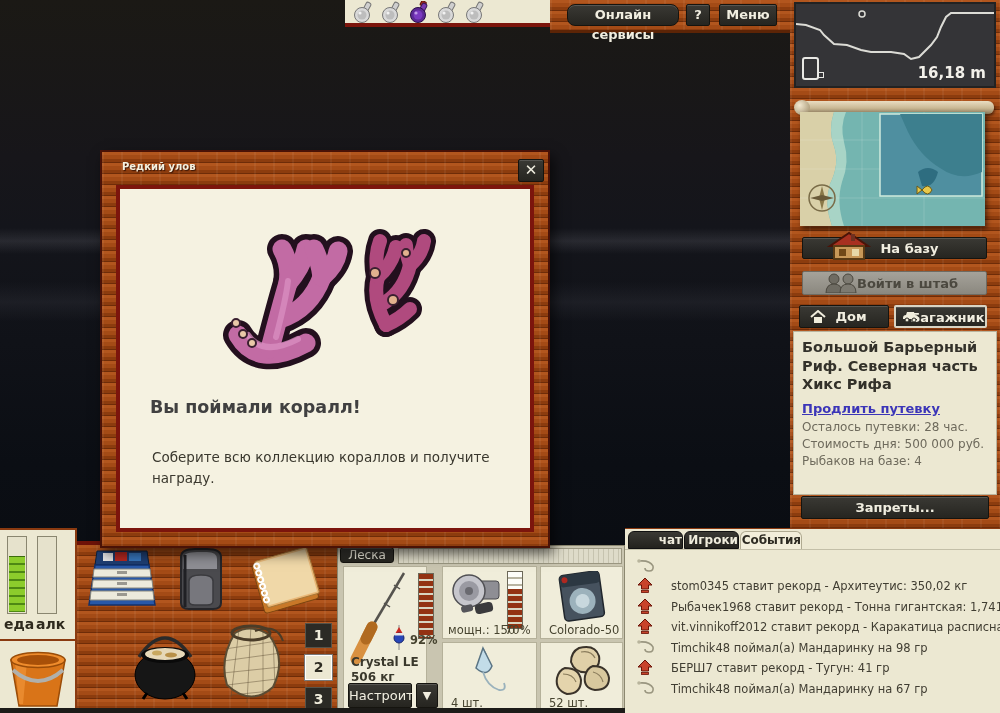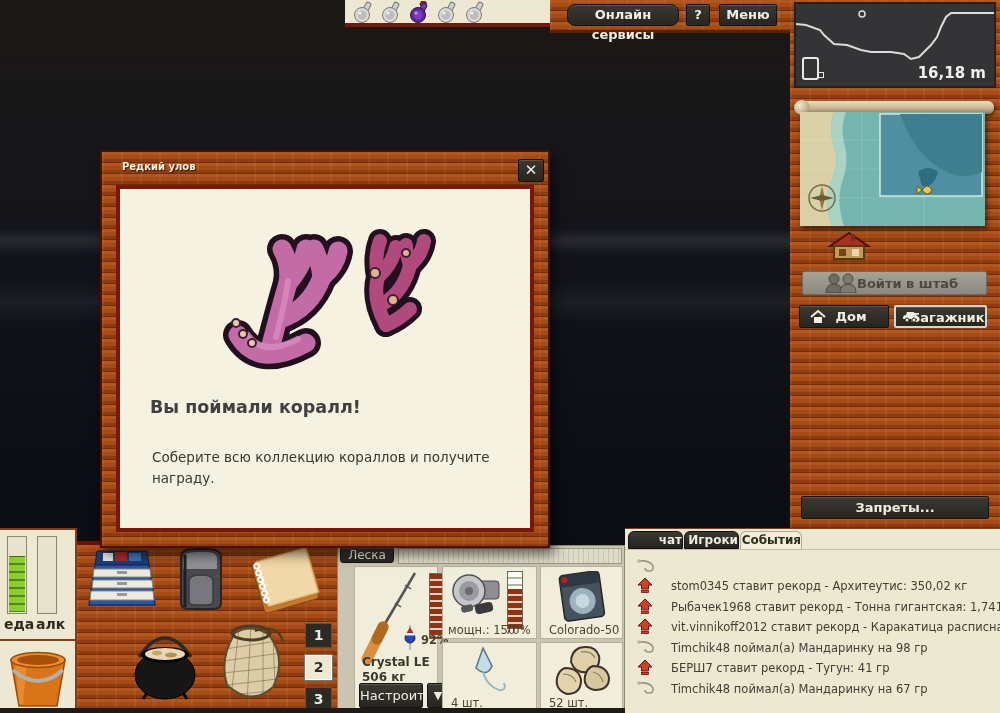--- a/index.html
+++ b/index.html
@@ -64,21 +64,21 @@
   .tab.active{background:#f2eeda;color:#2d2b22;border:1px solid #b0ab92;border-bottom:none;}
   #chat-body{position:absolute;left:0;top:20px;right:0;bottom:0;background:#ece8d2;border-top:1px solid #c3bfa8;}
   .msg{position:absolute;left:46px;font-size:11.5px;color:#403d32;white-space:nowrap;}
   .micon{position:absolute;left:12px;width:22px;height:16px;}
   
   #tackle{left:337px;top:545px;width:288px;height:168px;background:#c9c5b0;border:1px solid #8c8870;box-sizing:border-box;}
   #line-tag{left:2px;top:1px;width:54px;height:16px;line-height:15px;font-size:12px;border-radius:3px;}
   #line-bar{left:60px;top:2px;width:222px;height:14px;border:1px solid #9a9680;background:
     repeating-linear-gradient(90deg,#dedbc9 0 4px,#c6c3af 4px 5px);}
   .cell{position:absolute;background:#f0edda;border:1px solid #b5b19a;box-sizing:border-box;}
-  #cell-rod{left:16px;top:20px;width:84px;height:145px;}
+  #cell-rod{left:5px;top:20px;width:84px;height:145px;}
   #cell-reel{left:104px;top:20px;width:95px;height:73px;}
   #cell-line{left:202px;top:20px;width:83px;height:73px;}
   #cell-lure{left:104px;top:96px;width:95px;height:69px;}
   #cell-bait{left:202px;top:96px;width:83px;height:69px;}
   .segbar{position:absolute;border:1px solid #6c6858;background:repeating-linear-gradient(180deg,#fdfdf8 0 5px,#b8b4a0 5px 7px);}
   .segfill{position:absolute;left:0;right:0;bottom:0;background:repeating-linear-gradient(180deg,#933212 0 5px,#d8d4c0 5px 7px);}
   .cellnum{position:absolute;font-size:11.5px;color:#46432f;}
   #rod-name{left:7px;top:88px;font-size:12px;font-weight:bold;color:#3a382c;line-height:1.25;}
   #btn-setup{left:4px;top:116px;width:64px;height:25px;line-height:24px;font-size:13px;}
   #btn-drop{left:72px;top:116px;width:22px;height:25px;line-height:24px;font-size:11px;}
@@ -143,20 +143,21 @@
           <path d="M122,78 l-5,-4 l0,8 Z" fill="#e8c84a" stroke="#6a5a18" stroke-width="1"></path>
         </g>
         <g transform="translate(22,86)">
           <circle r="13" fill="none" stroke="#7a6c48" stroke-width="1.5"></circle>
           <path d="M0,-12 L3,0 L0,12 L-3,0 Z" fill="#8a7848"></path>
           <path d="M-12,0 L0,3 L12,0 L0,-3 Z" fill="#6a5a38"></path>
         </g>
       </svg>
     </div>
 
+    <div id="btn-base" class="abs darkbtn btxt">На базу</div>
     <svg id="base-house" class="abs" viewBox="0 0 46 32">
       <path d="M4,16 L23,3 L42,16 Z" fill="#a83020" stroke="#4a1408" stroke-width="2"></path>
       <rect x="8" y="16" width="30" height="13" fill="#c89858" stroke="#5a3a14" stroke-width="2"></rect>
       <rect x="13" y="19" width="7" height="7" fill="#704818"></rect>
       <rect x="26" y="19" width="7" height="7" fill="#e8d8a8"></rect>
       <rect x="25" y="4" width="4" height="7" fill="#703020"></rect>
     </svg>
 
     <div id="btn-hq" class="abs btxt">Войти в штаб</div>
     <svg id="hq-people" class="abs" viewBox="0 0 34 20">
@@ -172,20 +173,27 @@
       <rect x="4" y="7" width="8" height="6" fill="#f0eddc"></rect>
     </svg>
 
     <div id="btn-trunk" class="abs darkbtn btxt">Багажник</div>
     <svg id="trunk-car" class="abs" viewBox="0 0 17 12">
       <path d="M1,8 Q1,5 4,5 L5,2 L12,2 L13,5 Q16,5 16,8 L16,9 L1,9 Z" fill="#f0eddc"></path>
       <circle cx="5" cy="10" r="2" fill="#f0eddc" stroke="#2b2a25"></circle>
       <circle cx="12" cy="10" r="2" fill="#f0eddc" stroke="#2b2a25"></circle>
     </svg>
 
+    <div id="loc-panel" class="abs">
+      <div id="loc-title">Большой Барьерный Риф. Северная часть Хикс Рифа</div>
+      <a id="loc-link" href="#">Продлить путевку</a>
+      <div class="loc-line">Осталось путевки: 28 час.</div>
+      <div class="loc-line">Стоимость дня: 500 000 руб.</div>
+      <div class="loc-line">Рыбаков на базе: 4</div>
+    </div>
 
     <div id="btn-bans" class="abs darkbtn btxt">Запреты...</div>
   </div>
 
 
   <div id="flask-bar" class="abs">
     <svg class="flask" viewBox="0 0 26 22">
       <rect x="14" y="1" width="5" height="9" rx="2" transform="rotate(28 16 5)" fill="#cfcfcf" stroke="#777"></rect>
       <circle cx="11" cy="14" r="7.5" fill="#d9d9d9" stroke="#777"></circle>
         <circle cx="11" cy="14" r="4.5" fill="#bdbdbd"></circle>

